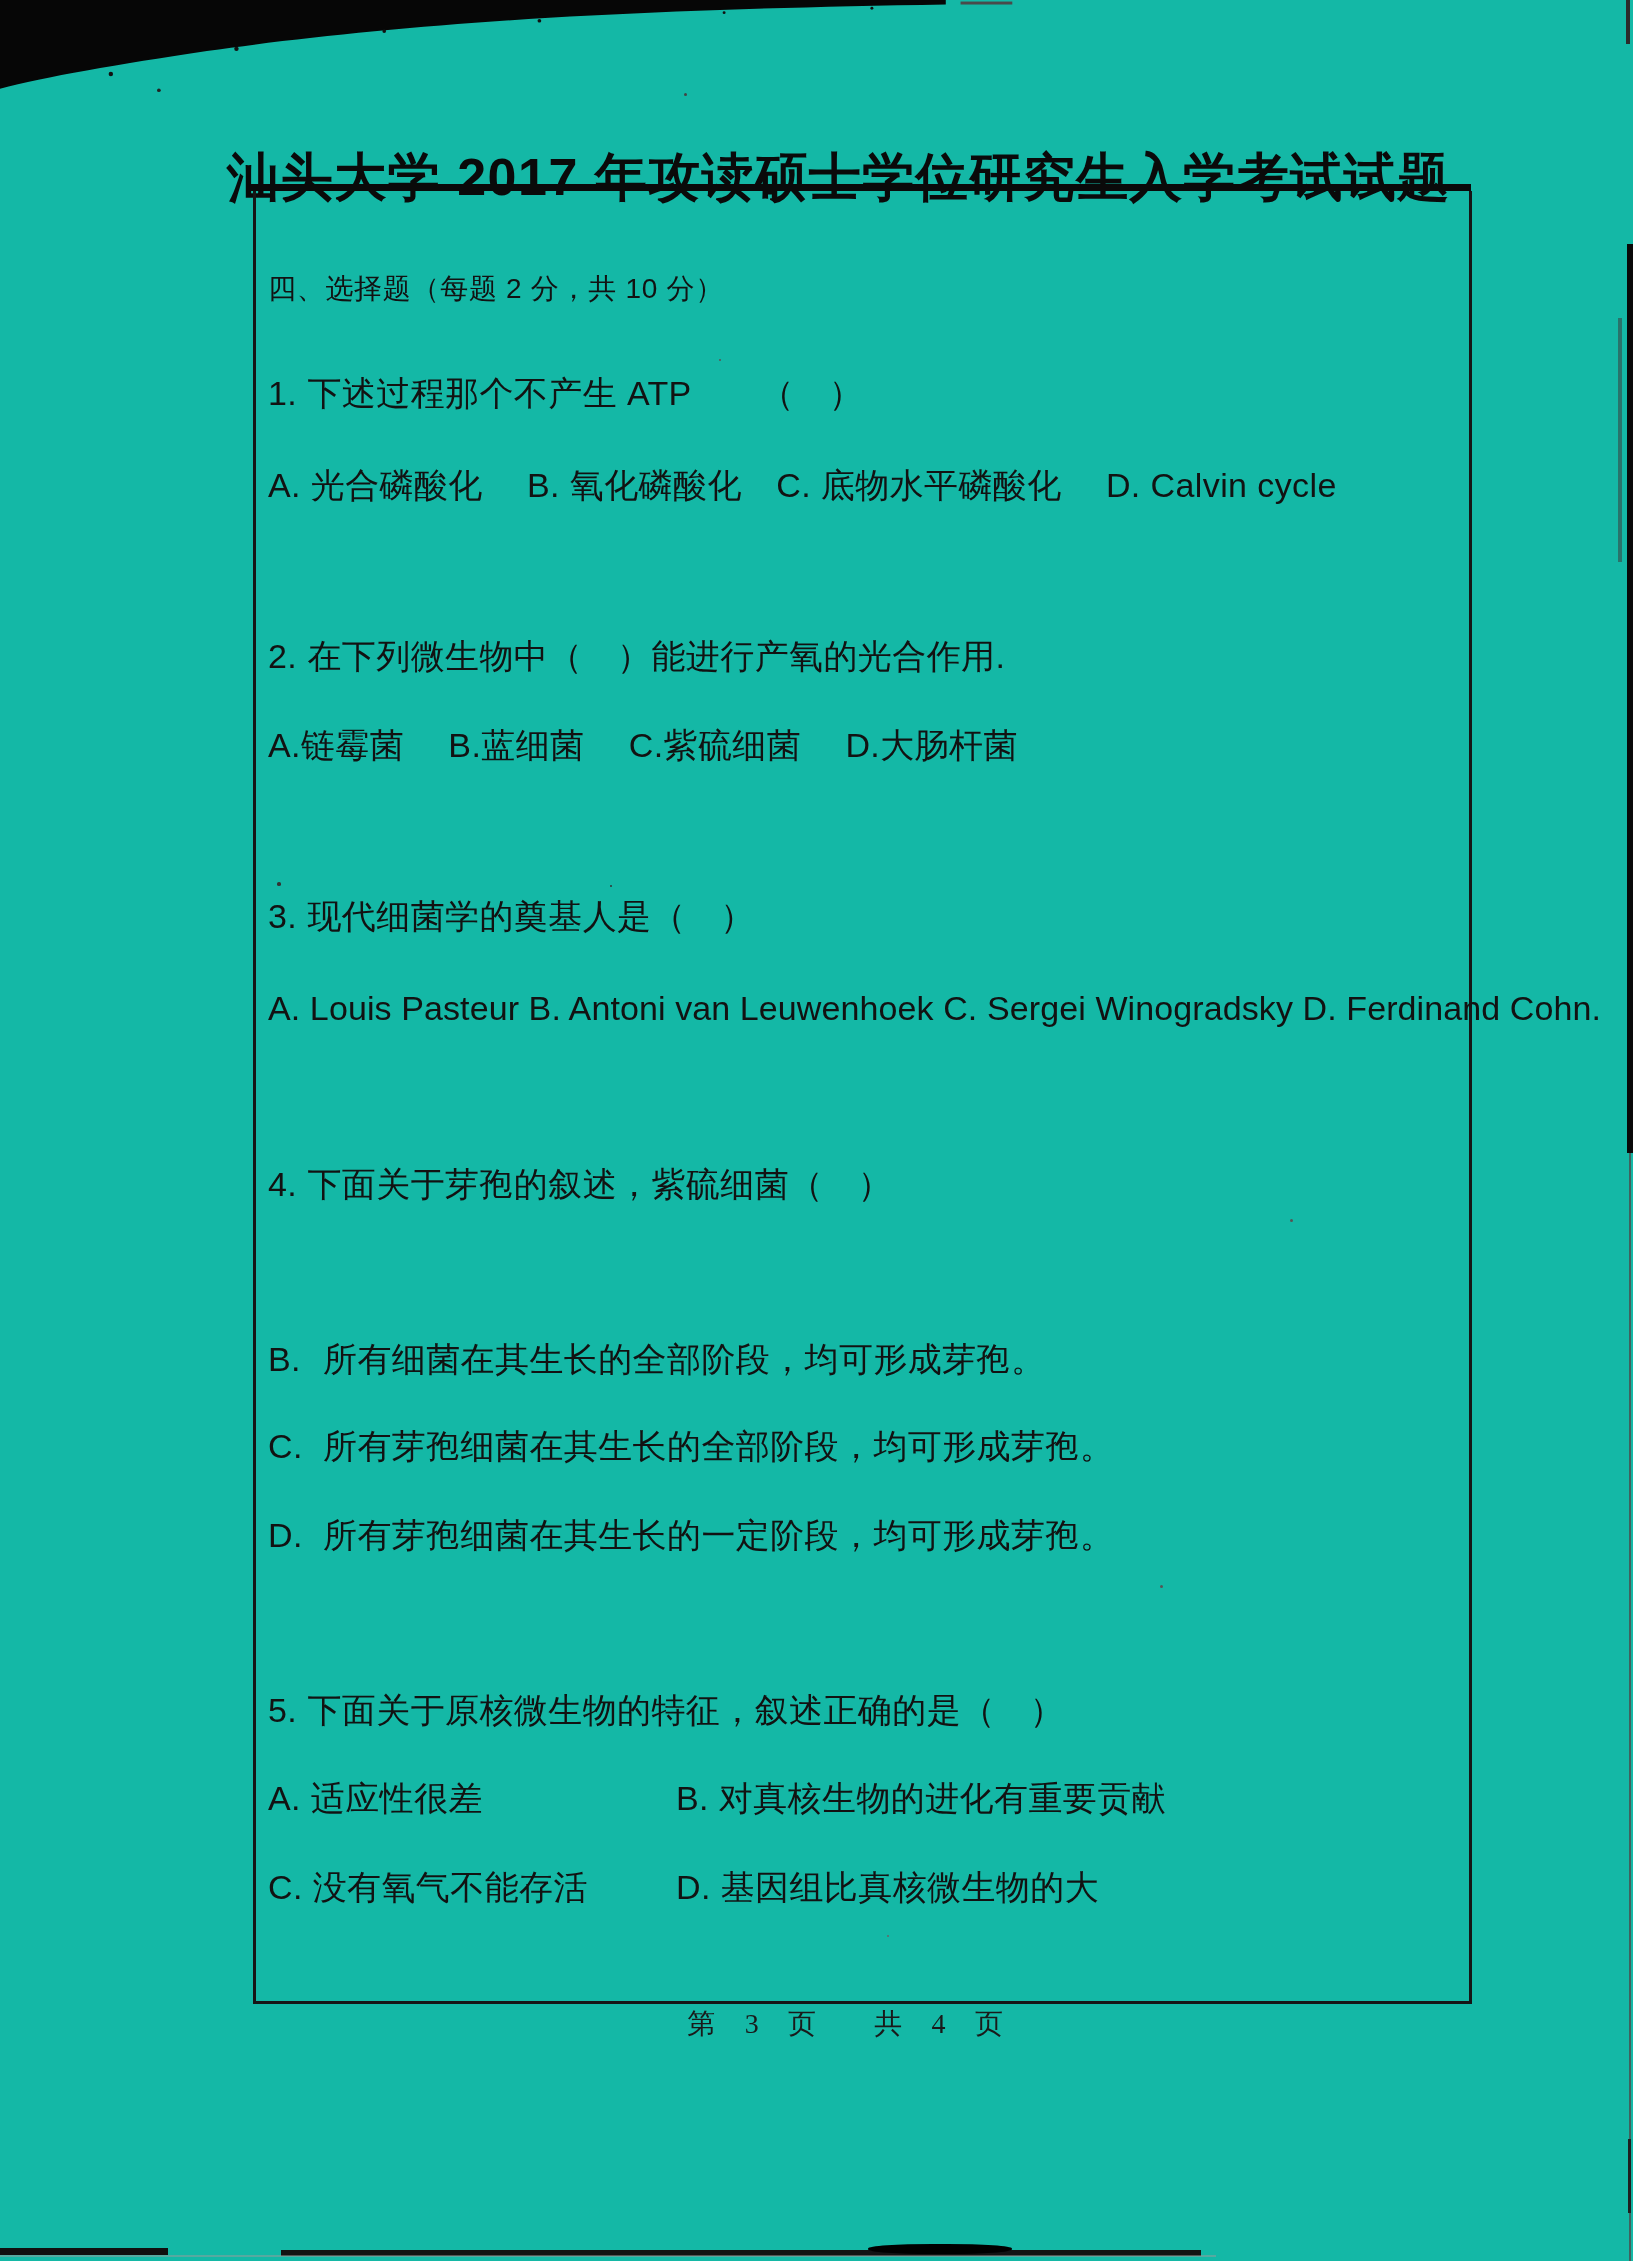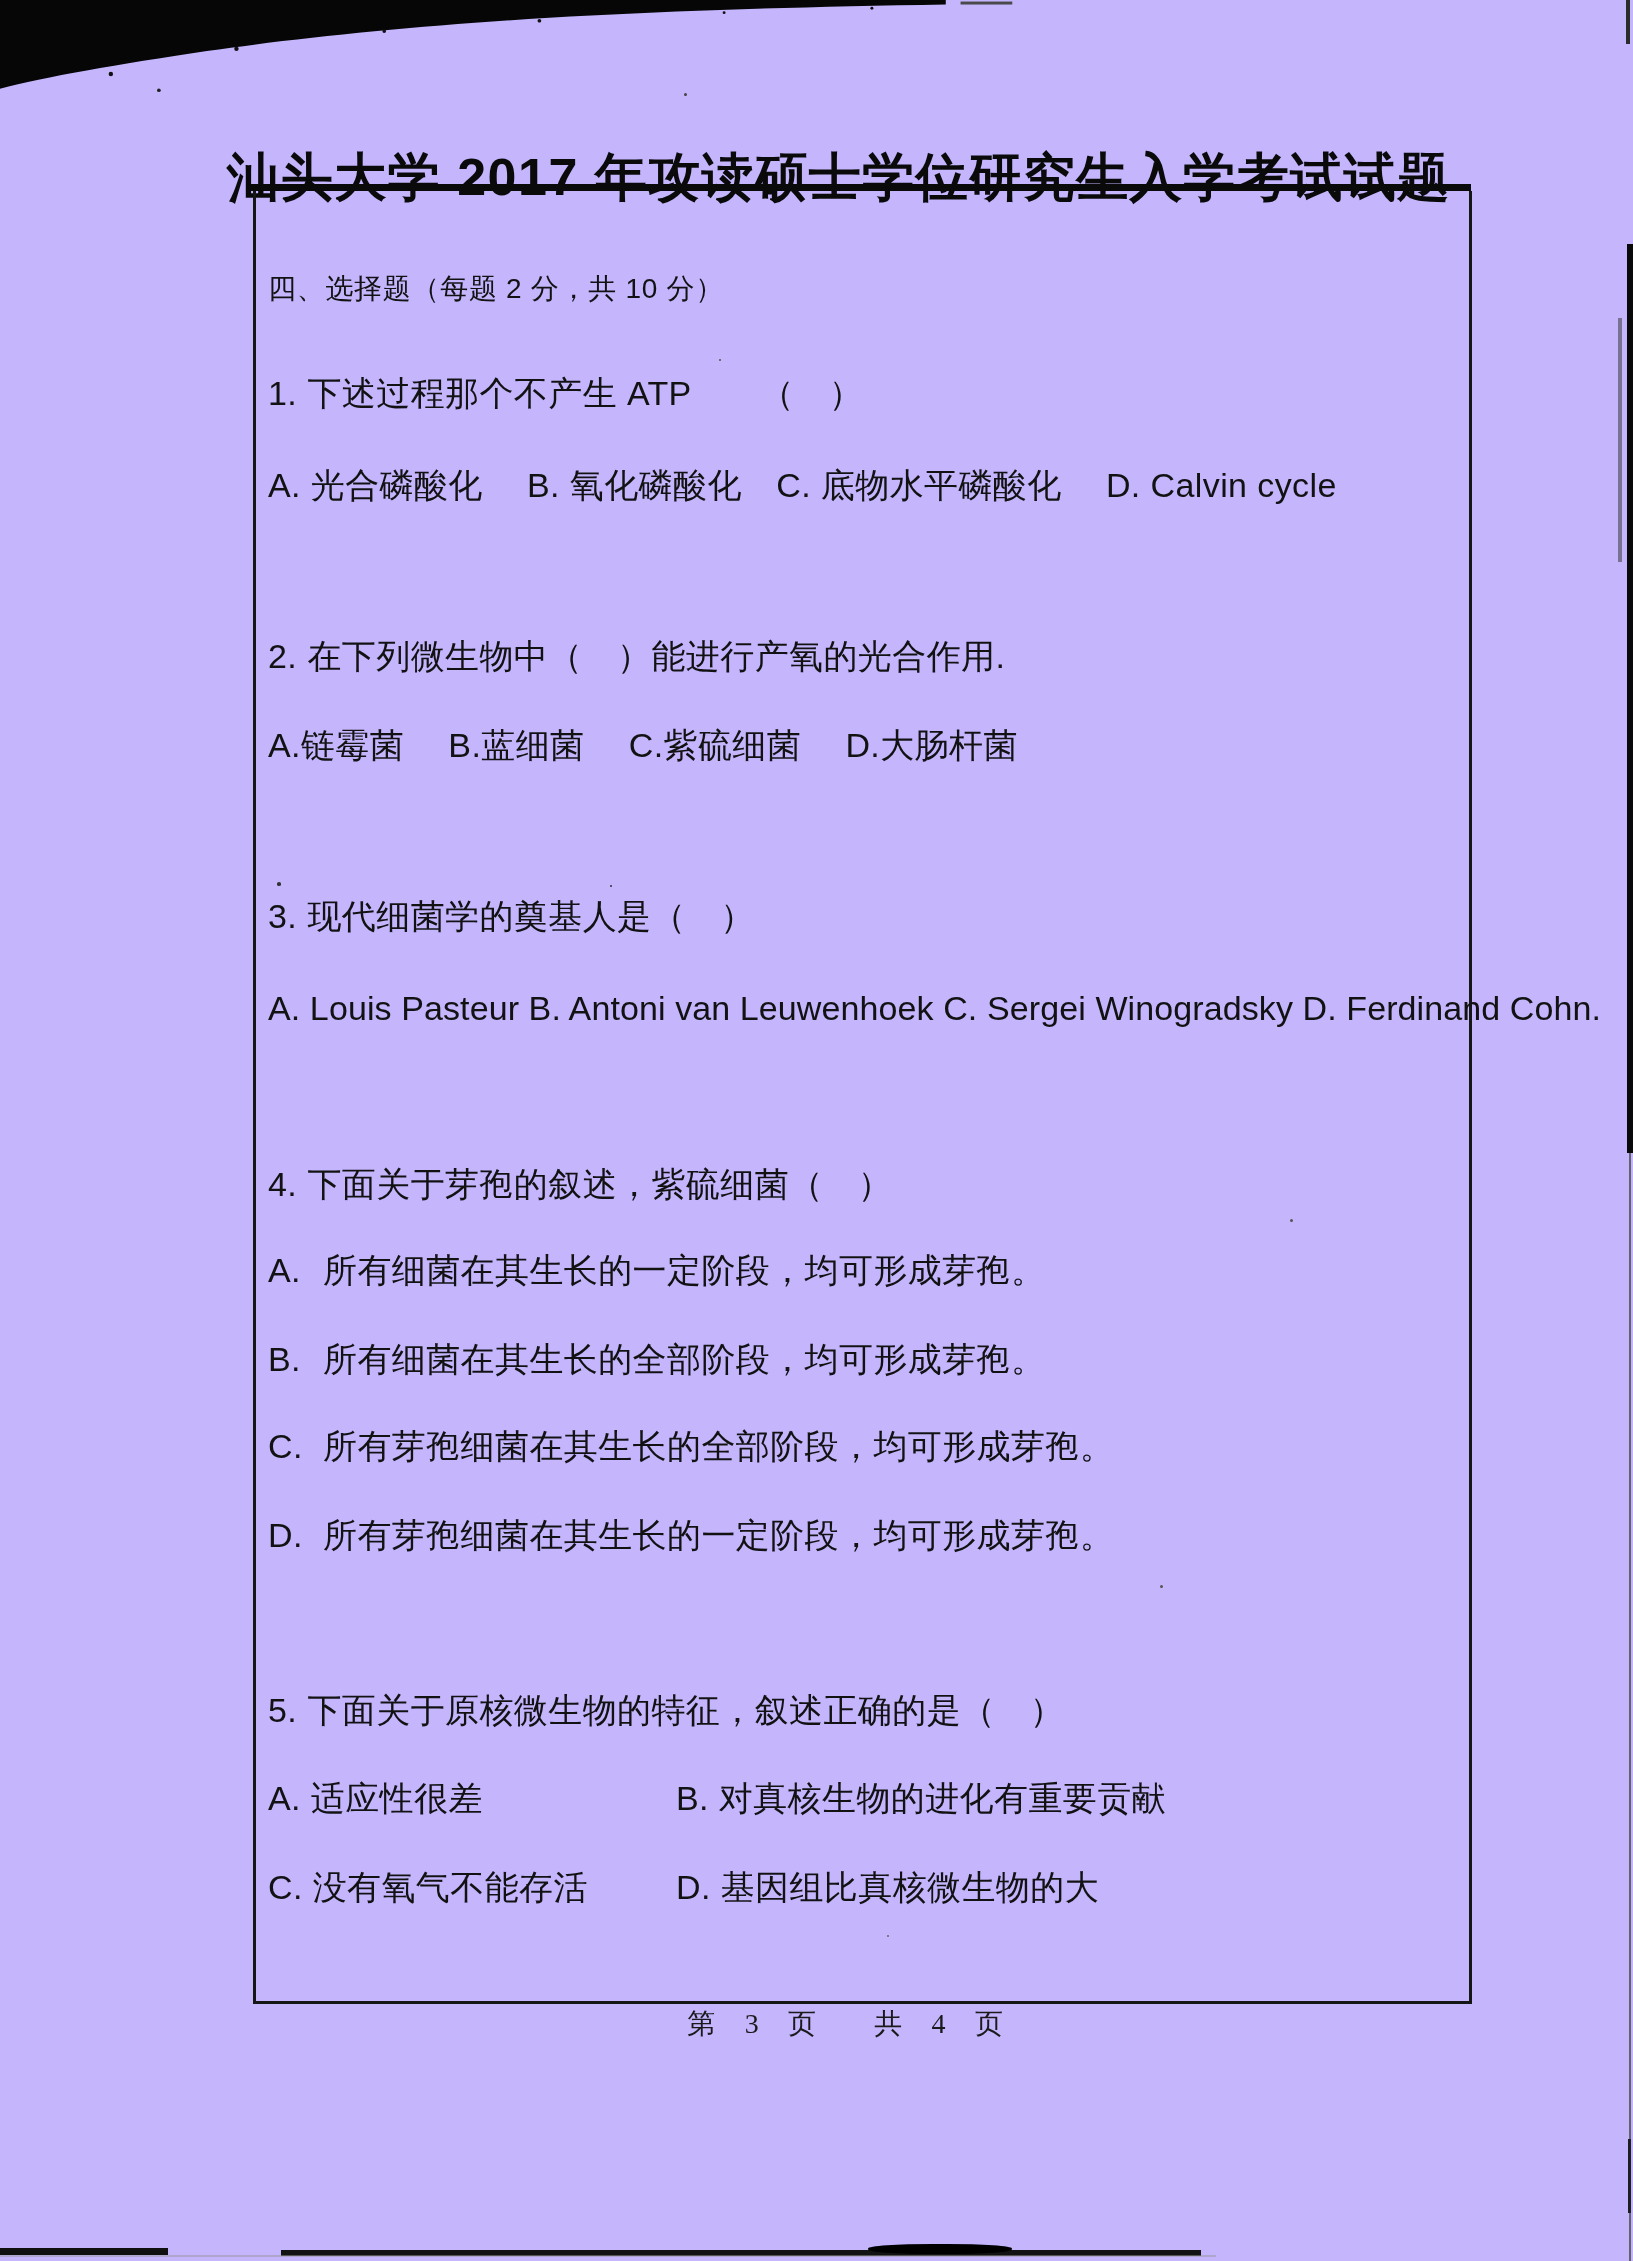--- a/index.html
+++ b/index.html
@@ -1,20 +1,20 @@
 <!DOCTYPE html>
 <html style="font-size:12px"><head>
 <meta charset="utf-8">
 <style>
   html,body{margin:0;padding:0;}
   body{
     width:1634px;height:2261px;position:relative;background:#ffffff;
     font-family:"Liberation Sans", sans-serif;color:#141414;overflow:hidden;
   }
-  .page{position:absolute;inset:0;background:#c4b5fd;}
+  .page{position:absolute;inset:0;background:#14b8a6;}
 
   
   .title{
     position:absolute;top:108px;left:200px;width:1278px;text-align:center;
     font-size:52px;font-weight:bold;letter-spacing:1.5px;white-space:nowrap;color:#0a0a0a;
   }
   .title-rule{position:absolute;left:248px;top:184px;width:1223px;height:6.7px;background:#0a0a0a;}
 
   
   .content-box{
@@ -116,21 +116,20 @@
   <div class="line q1"><span class="qnum">1.</span><span>下述过程那个不产生 ATP　　（　）</span></div>
   <div class="line q1o">A. 光合磷酸化　 B. 氧化磷酸化　C. 底物水平磷酸化　 D. Calvin cycle</div>
 
   <div class="line q2"><span class="qnum">2.</span><span>在下列微生物中（　）能进行产氧的光合作用.</span></div>
   <div class="line q2o">A.链霉菌　 B.蓝细菌　 C.紫硫细菌　 D.大肠杆菌</div>
 
   <div class="line q3"><span class="qnum">3.</span><span>现代细菌学的奠基人是（　）</span></div>
   <div class="line q3o">A. Louis Pasteur B. Antoni van Leuwenhoek C. Sergei Winogradsky D. Ferdinand Cohn.</div>
 
   <div class="line q4"><span class="qnum">4.</span><span>下面关于芽孢的叙述，紫硫细菌（　）</span></div>
-  <div class="line q4a"><span class="opt-letter">A.</span><span>所有细菌在其生长的一定阶段，均可形成芽孢。</span></div>
   <div class="line q4b"><span class="opt-letter">B.</span><span>所有细菌在其生长的全部阶段，均可形成芽孢。</span></div>
   <div class="line q4c"><span class="opt-letter">C.</span><span>所有芽孢细菌在其生长的全部阶段，均可形成芽孢。</span></div>
   <div class="line q4d"><span class="opt-letter">D.</span><span>所有芽孢细菌在其生长的一定阶段，均可形成芽孢。</span></div>
 
   <div class="line q5"><span class="qnum">5.</span><span>下面关于原核微生物的特征，叙述正确的是（　）</span></div>
   <div class="line q5r1">
     <span class="cell cell-a"><span>A.</span><span> </span><span>适应性很差</span></span>
     <span class="cell cell-b"><span>B.</span><span> </span><span>对真核生物的进化有重要贡献</span></span>
   </div>
   <div class="line q5r2">

